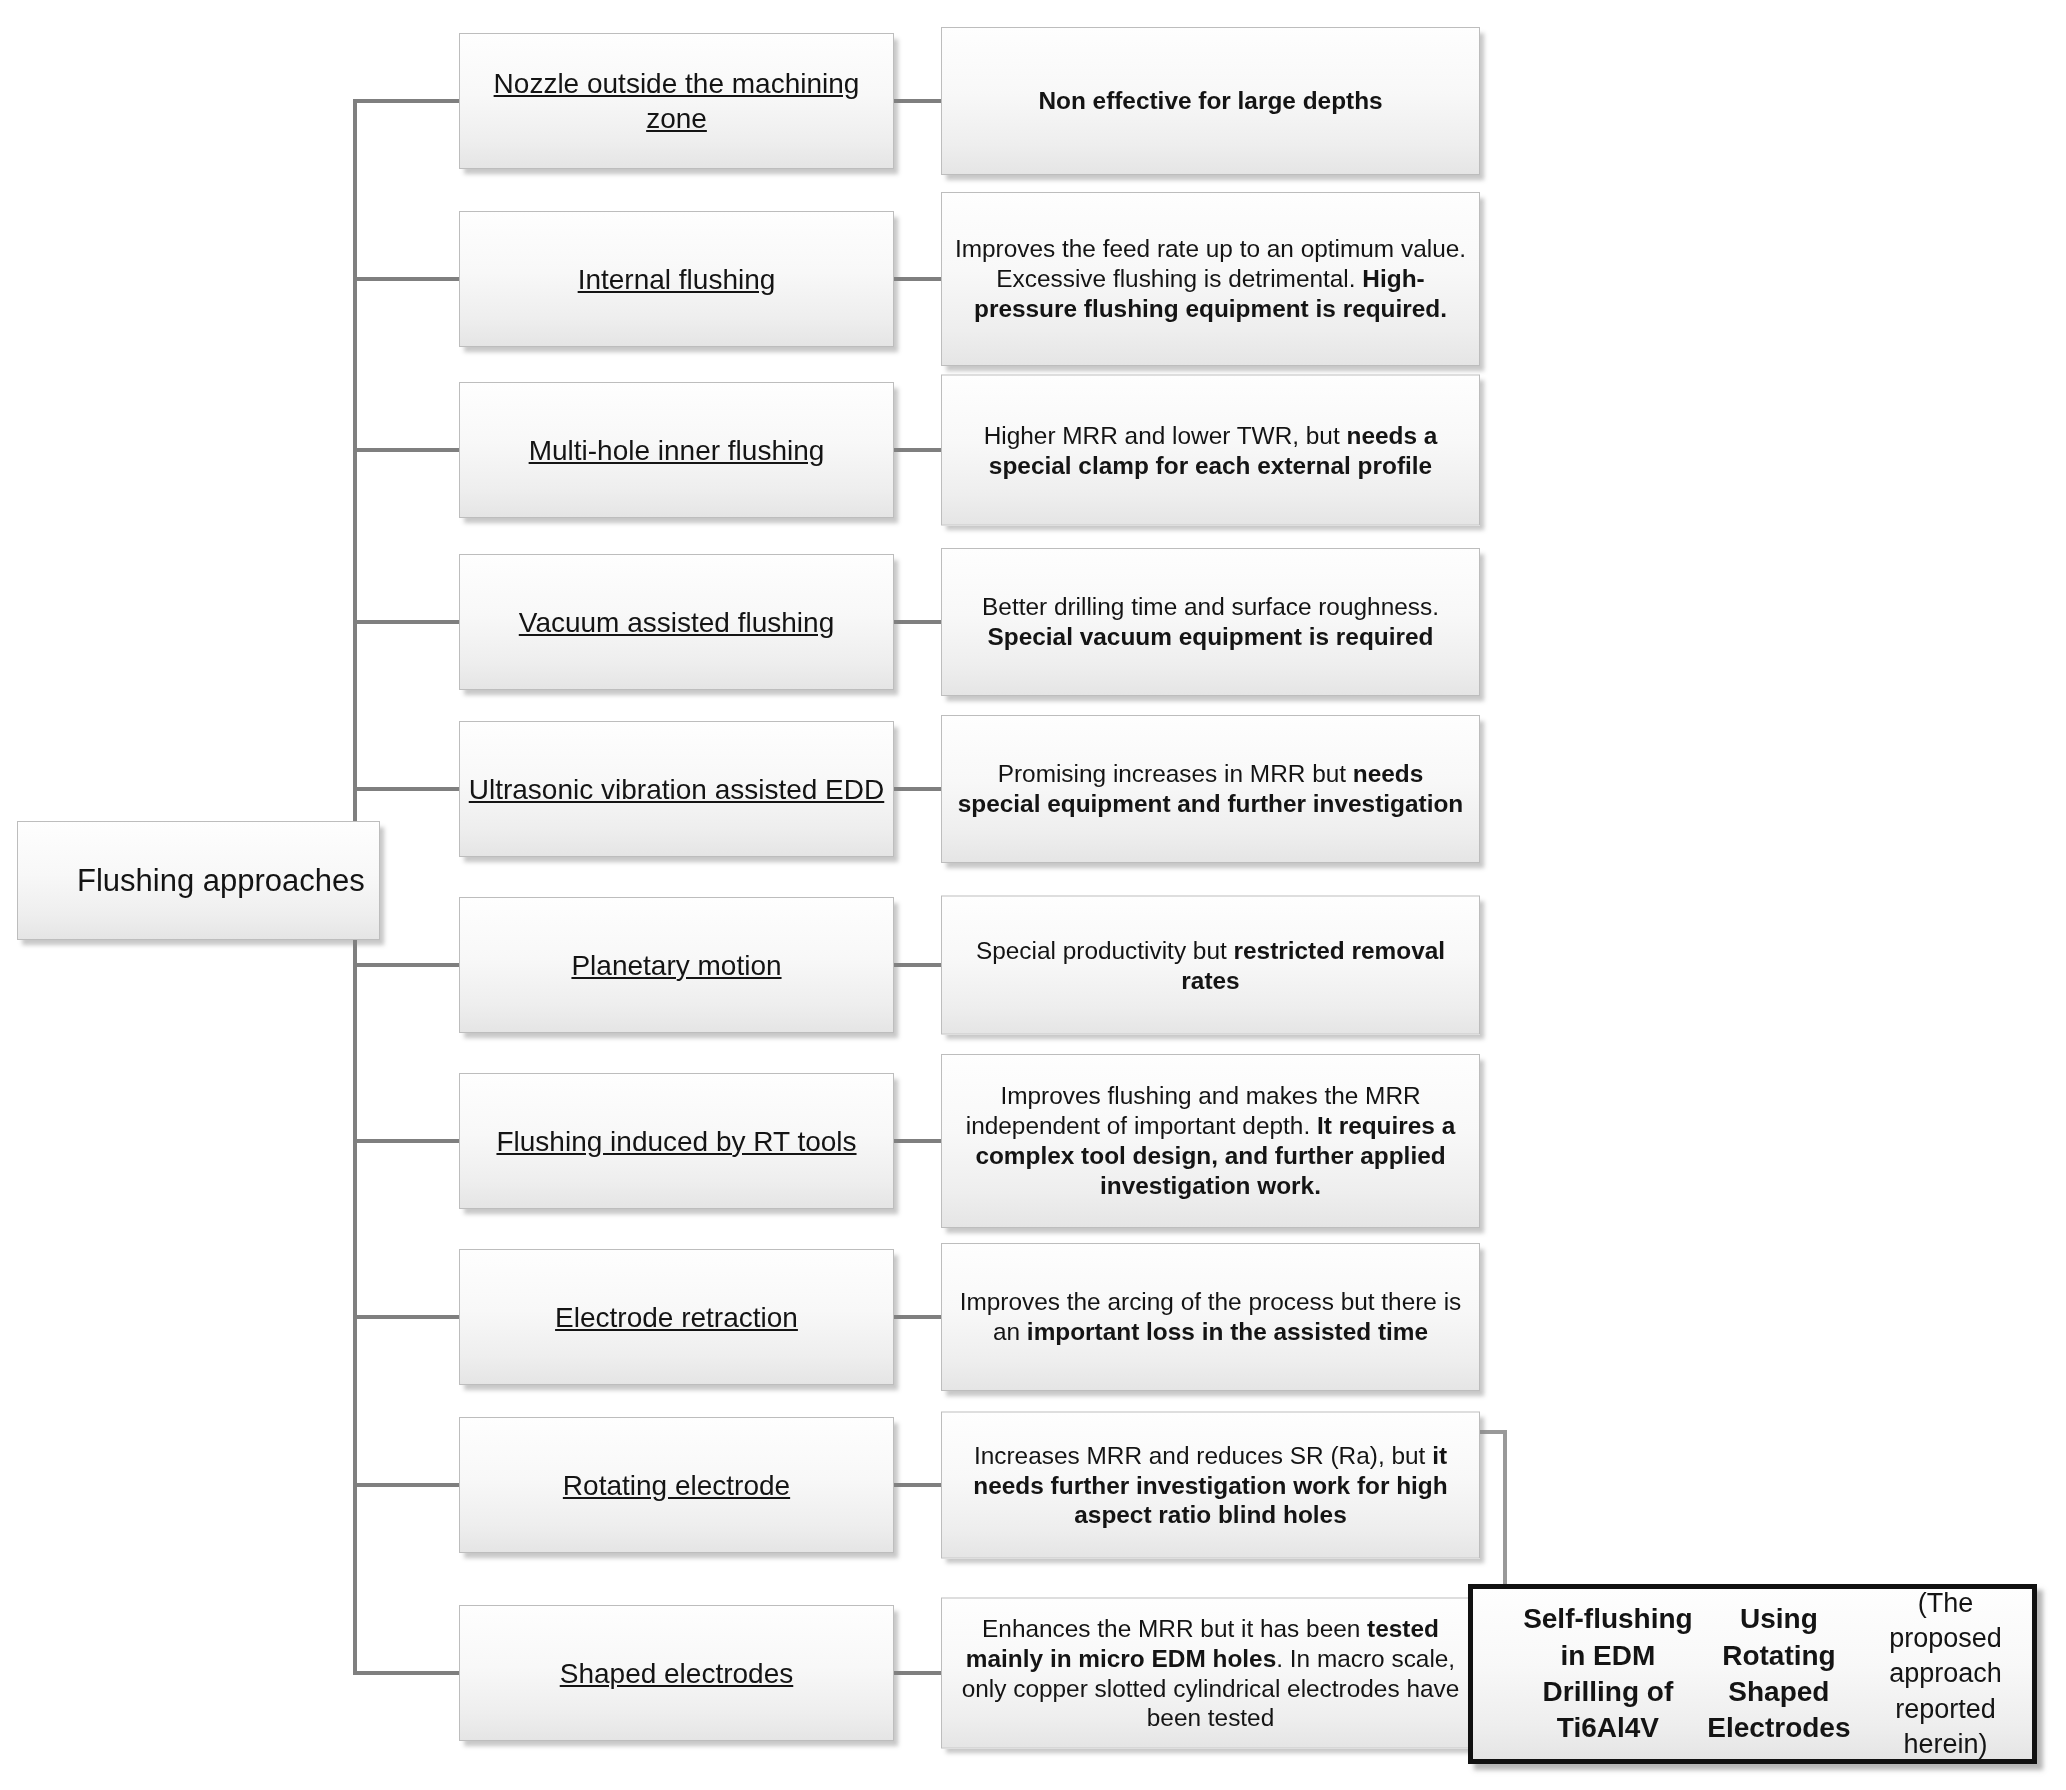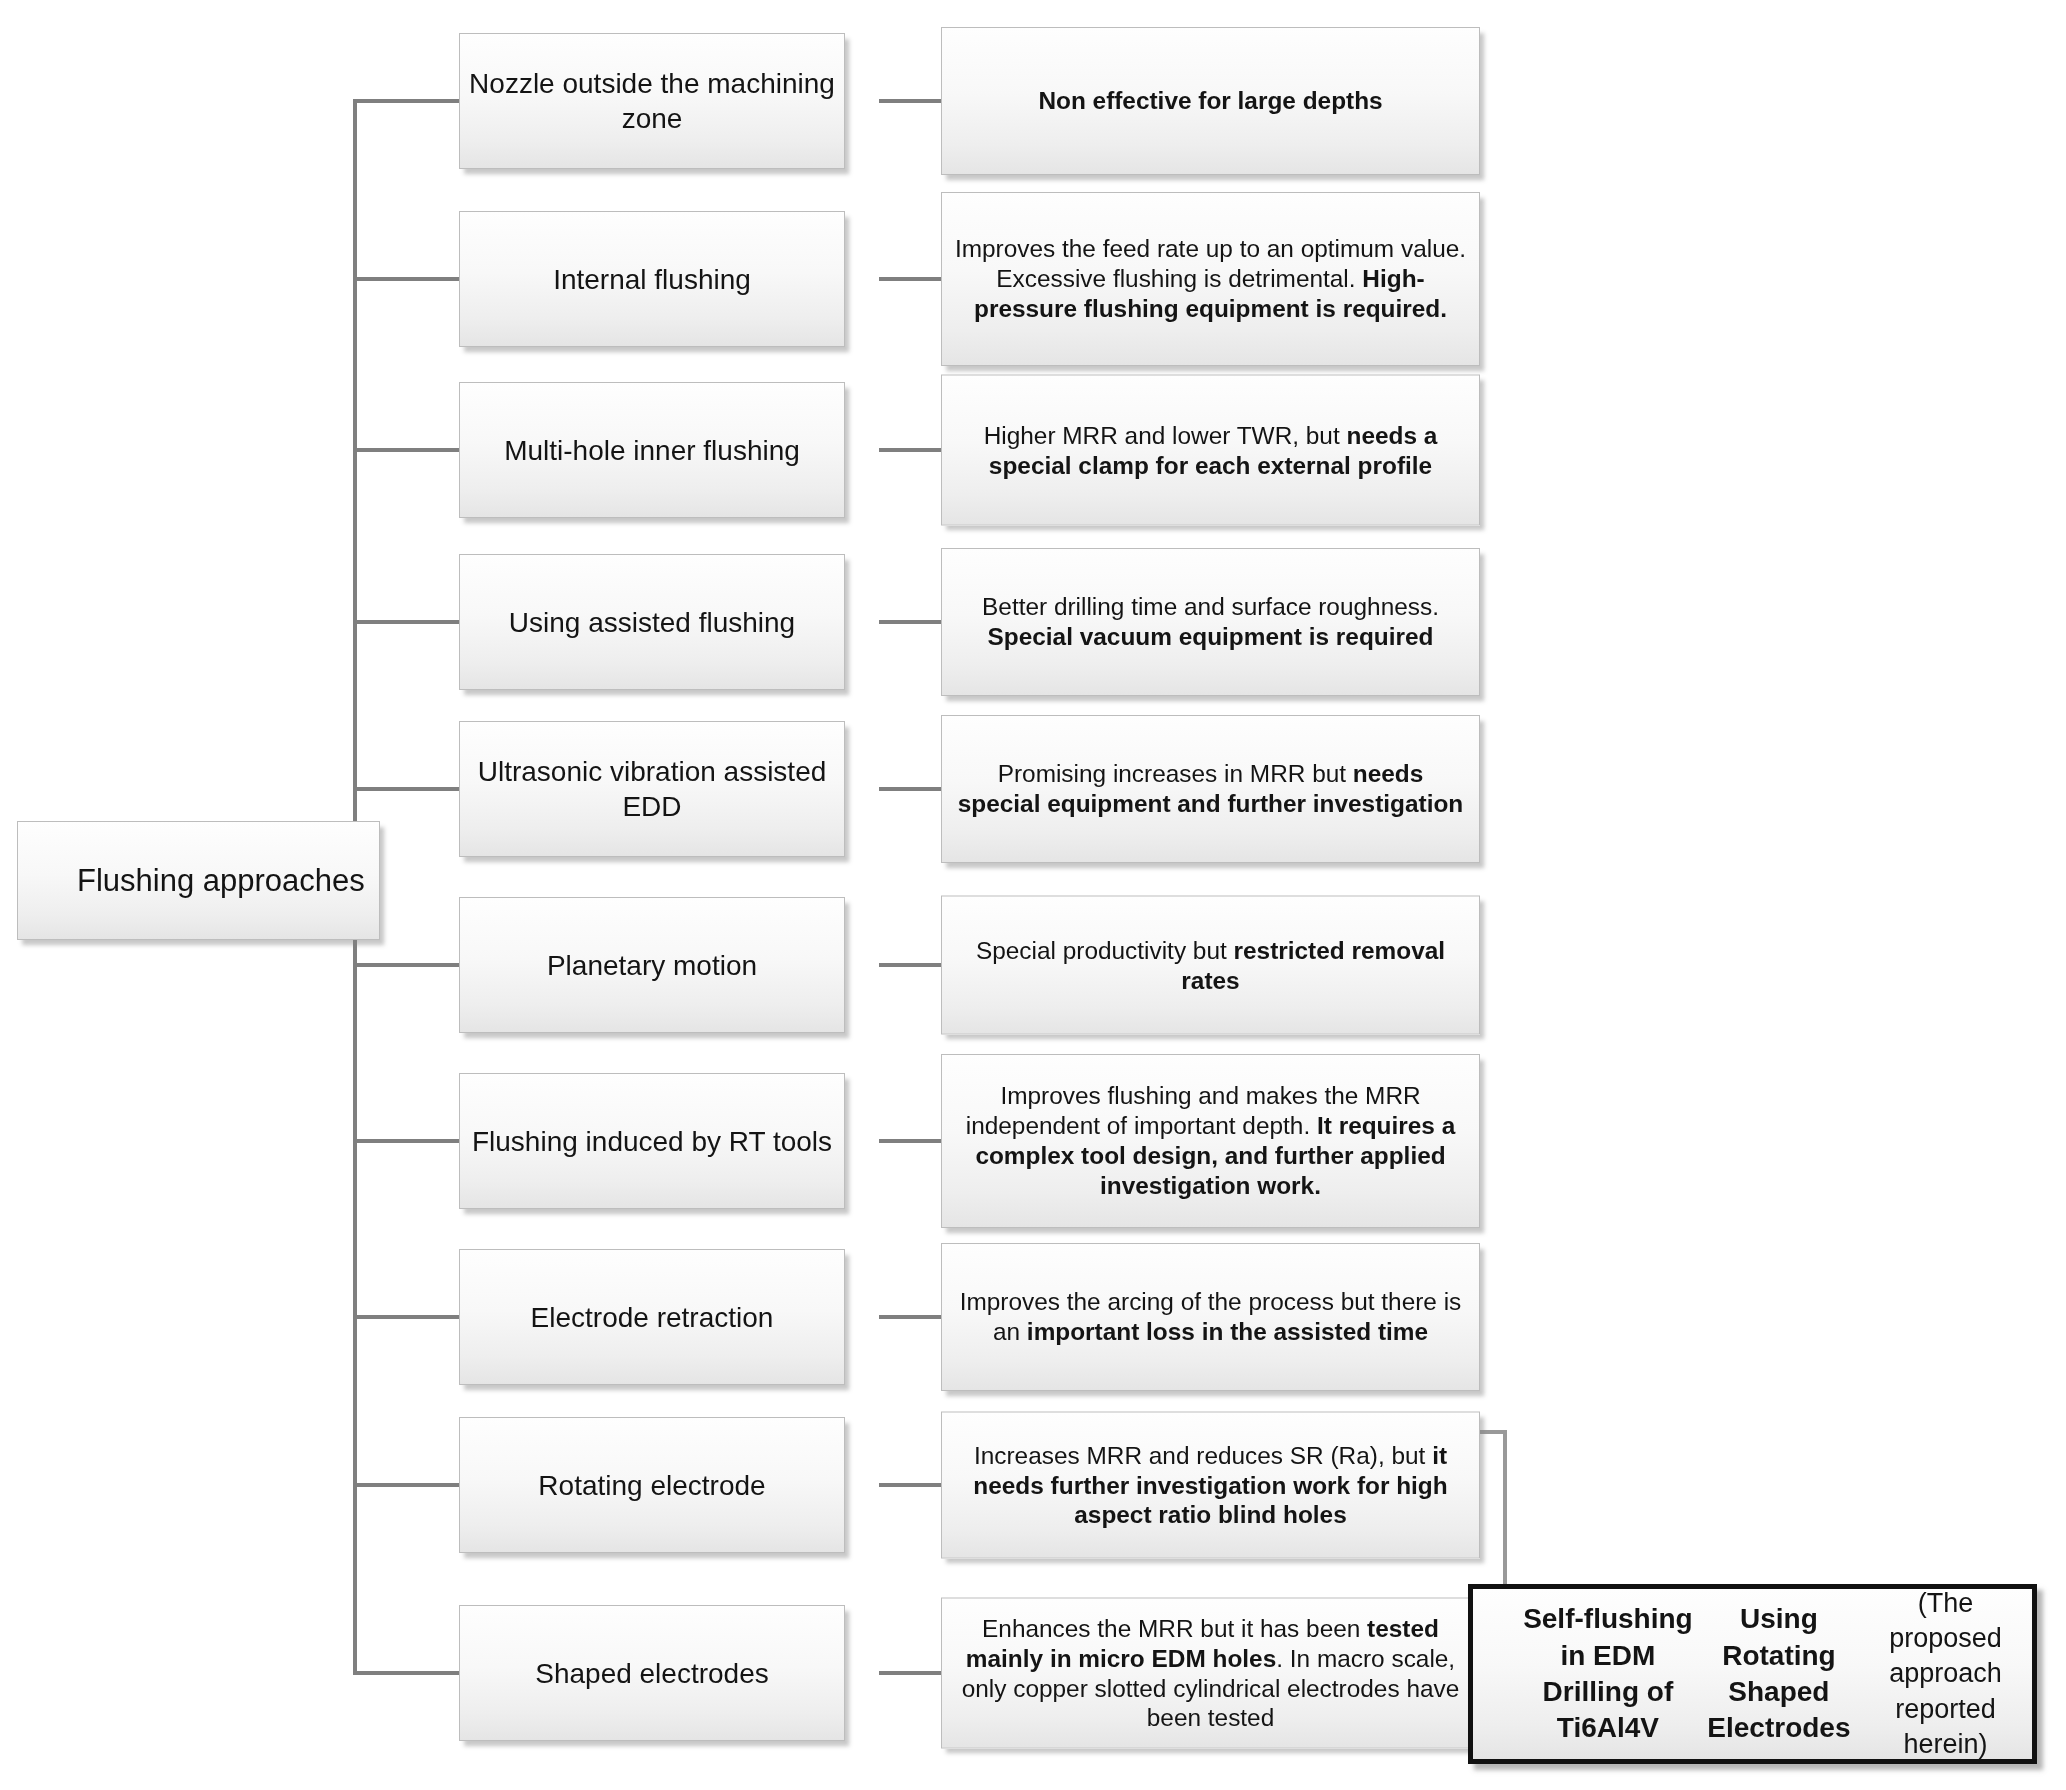--- a/index.html
+++ b/index.html
@@ -53,26 +53,27 @@
     background: var(--line);
   }
   .link {
     position: absolute;
     left: 879px; width: 63px;
     top: -1.7px; height: 4.1px;
     background: var(--line);
   }
   .mid-box {
     left: 459px;
-    width: 386px; height: 136px;
+    width: 435px; height: 136px;
     transform: translateY(-50%);
     font-size: 28px;
     line-height: 1.25;
     padding: 0 4px;
     z-index: 2;
+    text-decoration: underline;
   }
   .desc-box {
     left: 941px;
     width: 539px;
     height: var(--dh, 148px);
     transform: translateY(-50%);
     font-size: 24.4px;
     line-height: 1.22;
     padding: 0 12.8px;
     z-index: 2;
@@ -143,21 +144,21 @@
     </div>
     <div class="node desc-box" style="--dh:151px;">
       <span><span>Higher MRR and lower TWR, but </span><b>needs a special clamp for each external profile</b></span>
     </div>
   </div>
 
   <div class="row" style="top:622px;">
     <div class="branch"></div>
     <div class="link"></div>
     <div class="node mid-box">
-      <span>Using assisted flushing</span>
+      <span>Vacuum assisted flushing</span>
     </div>
     <div class="node desc-box" style="--dh:148px;">
       <span><span>Better drilling time and surface roughness. </span><b>Special vacuum equipment is required</b></span>
     </div>
   </div>
 
   <div class="row" style="top:789px;">
     <div class="branch"></div>
     <div class="link"></div>
     <div class="node mid-box">

